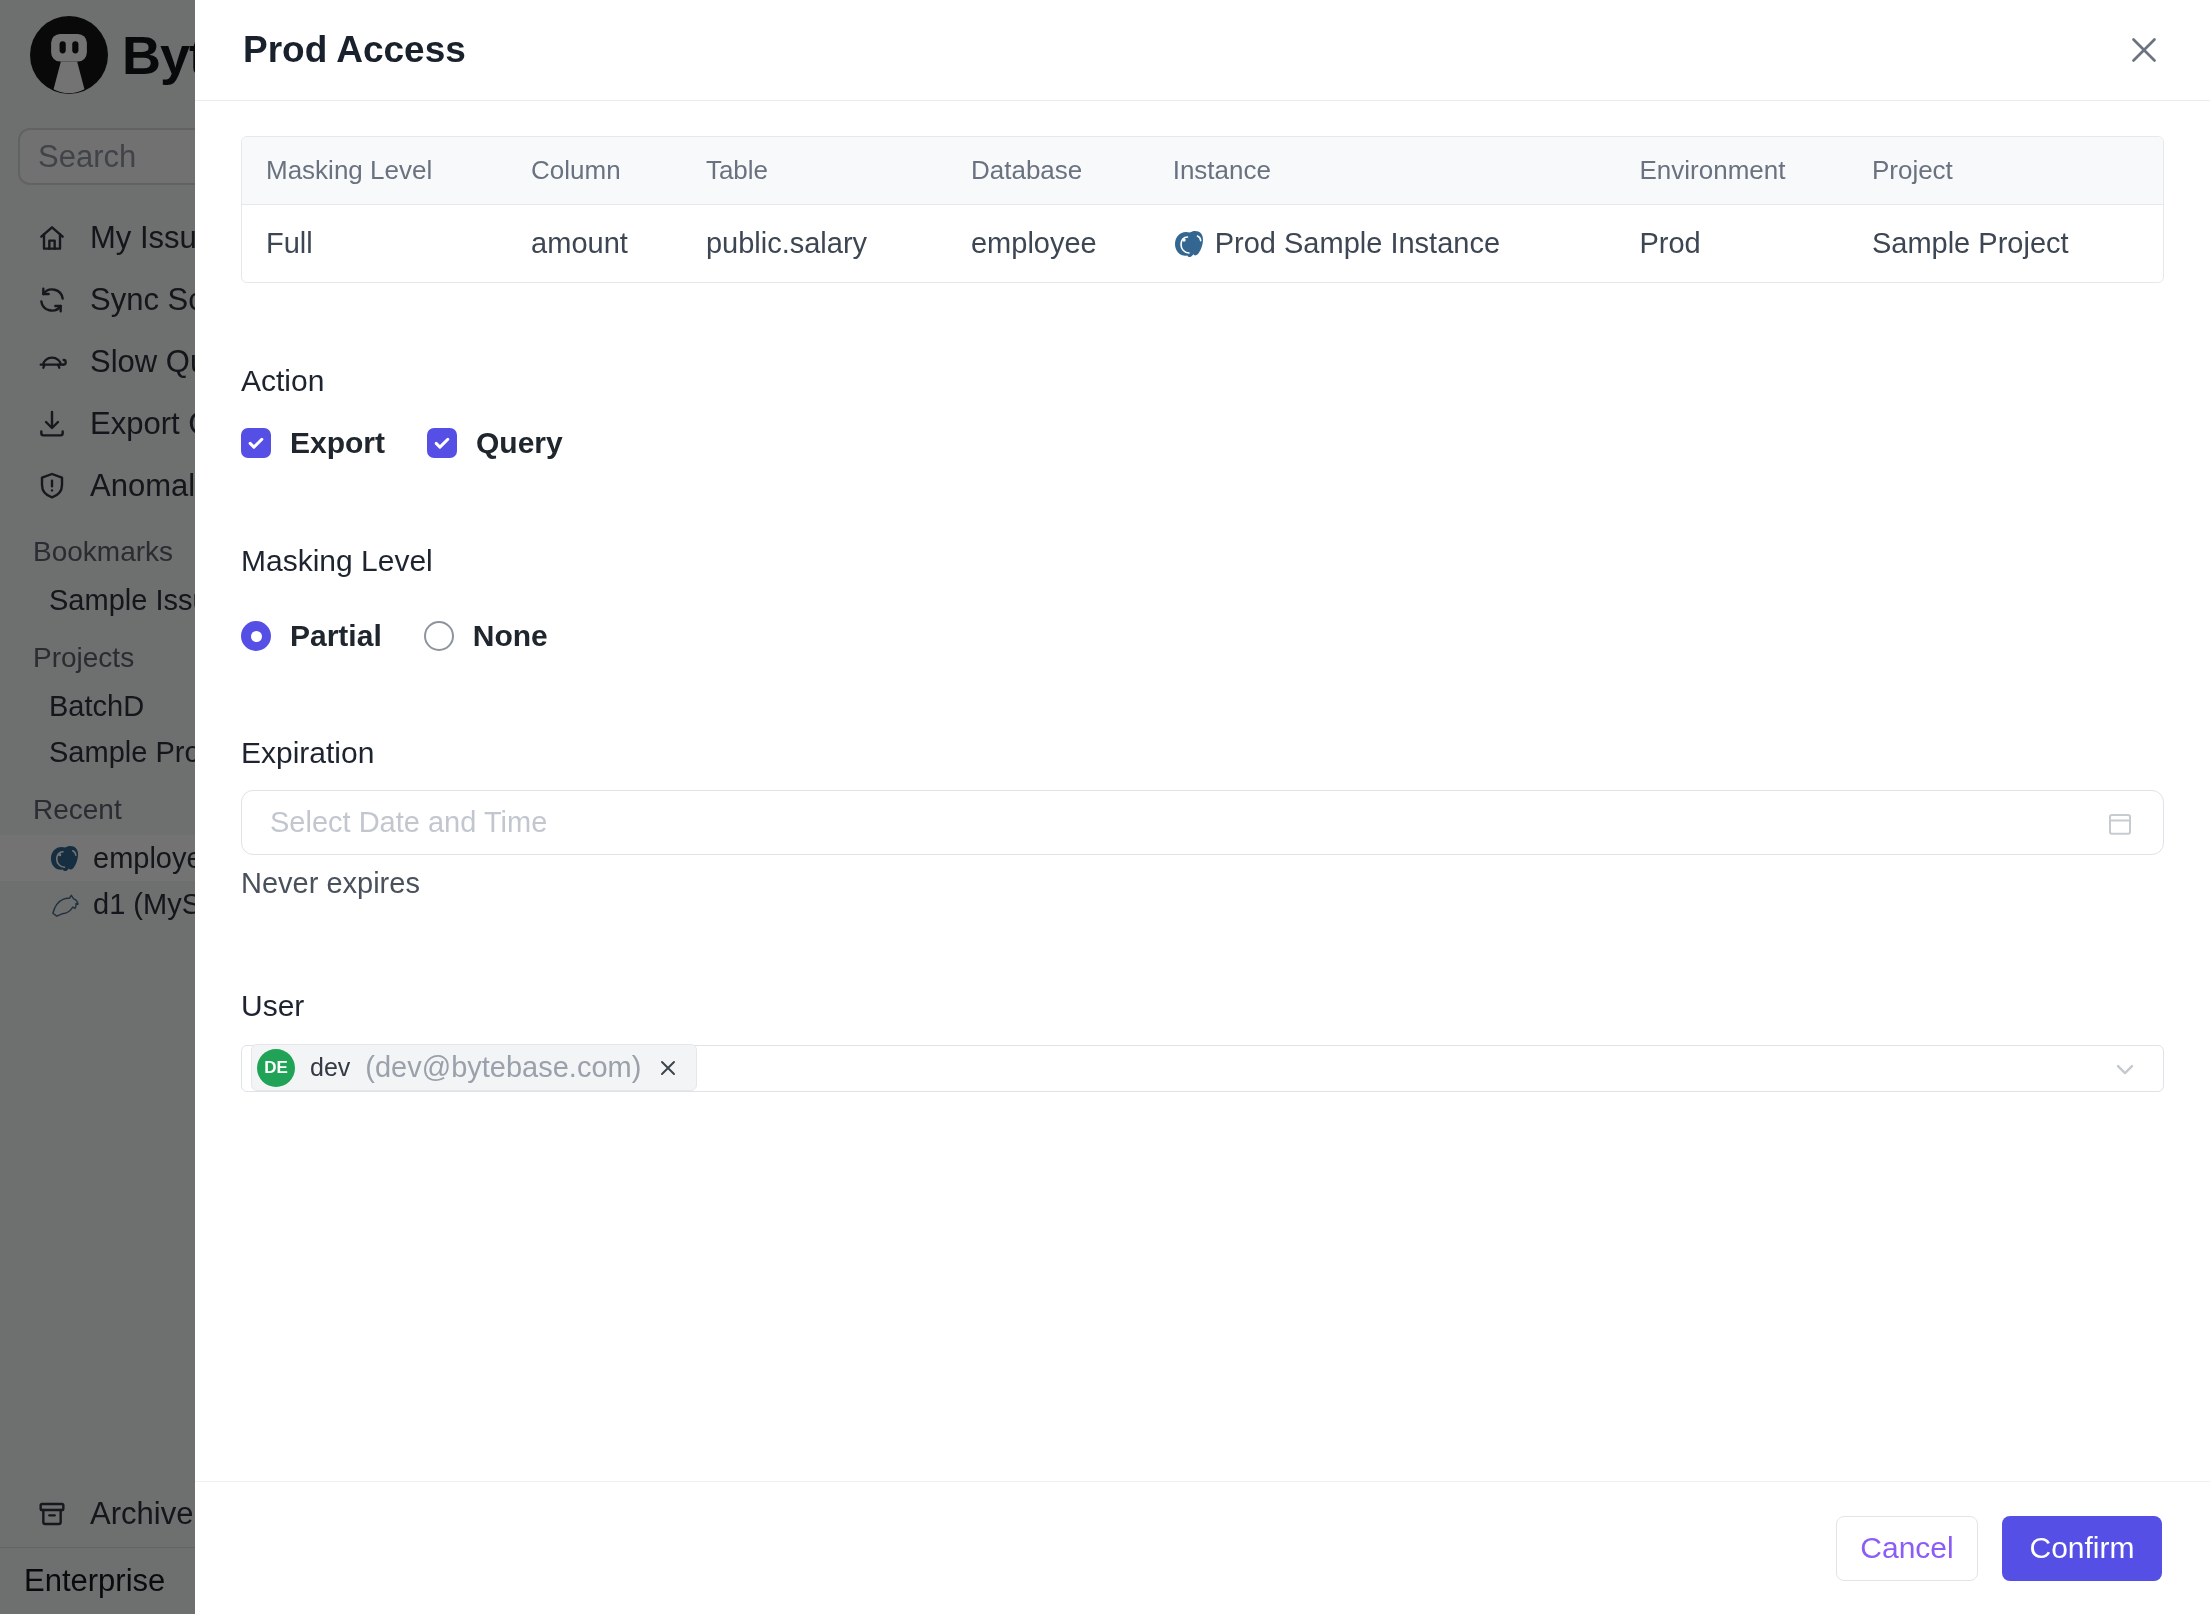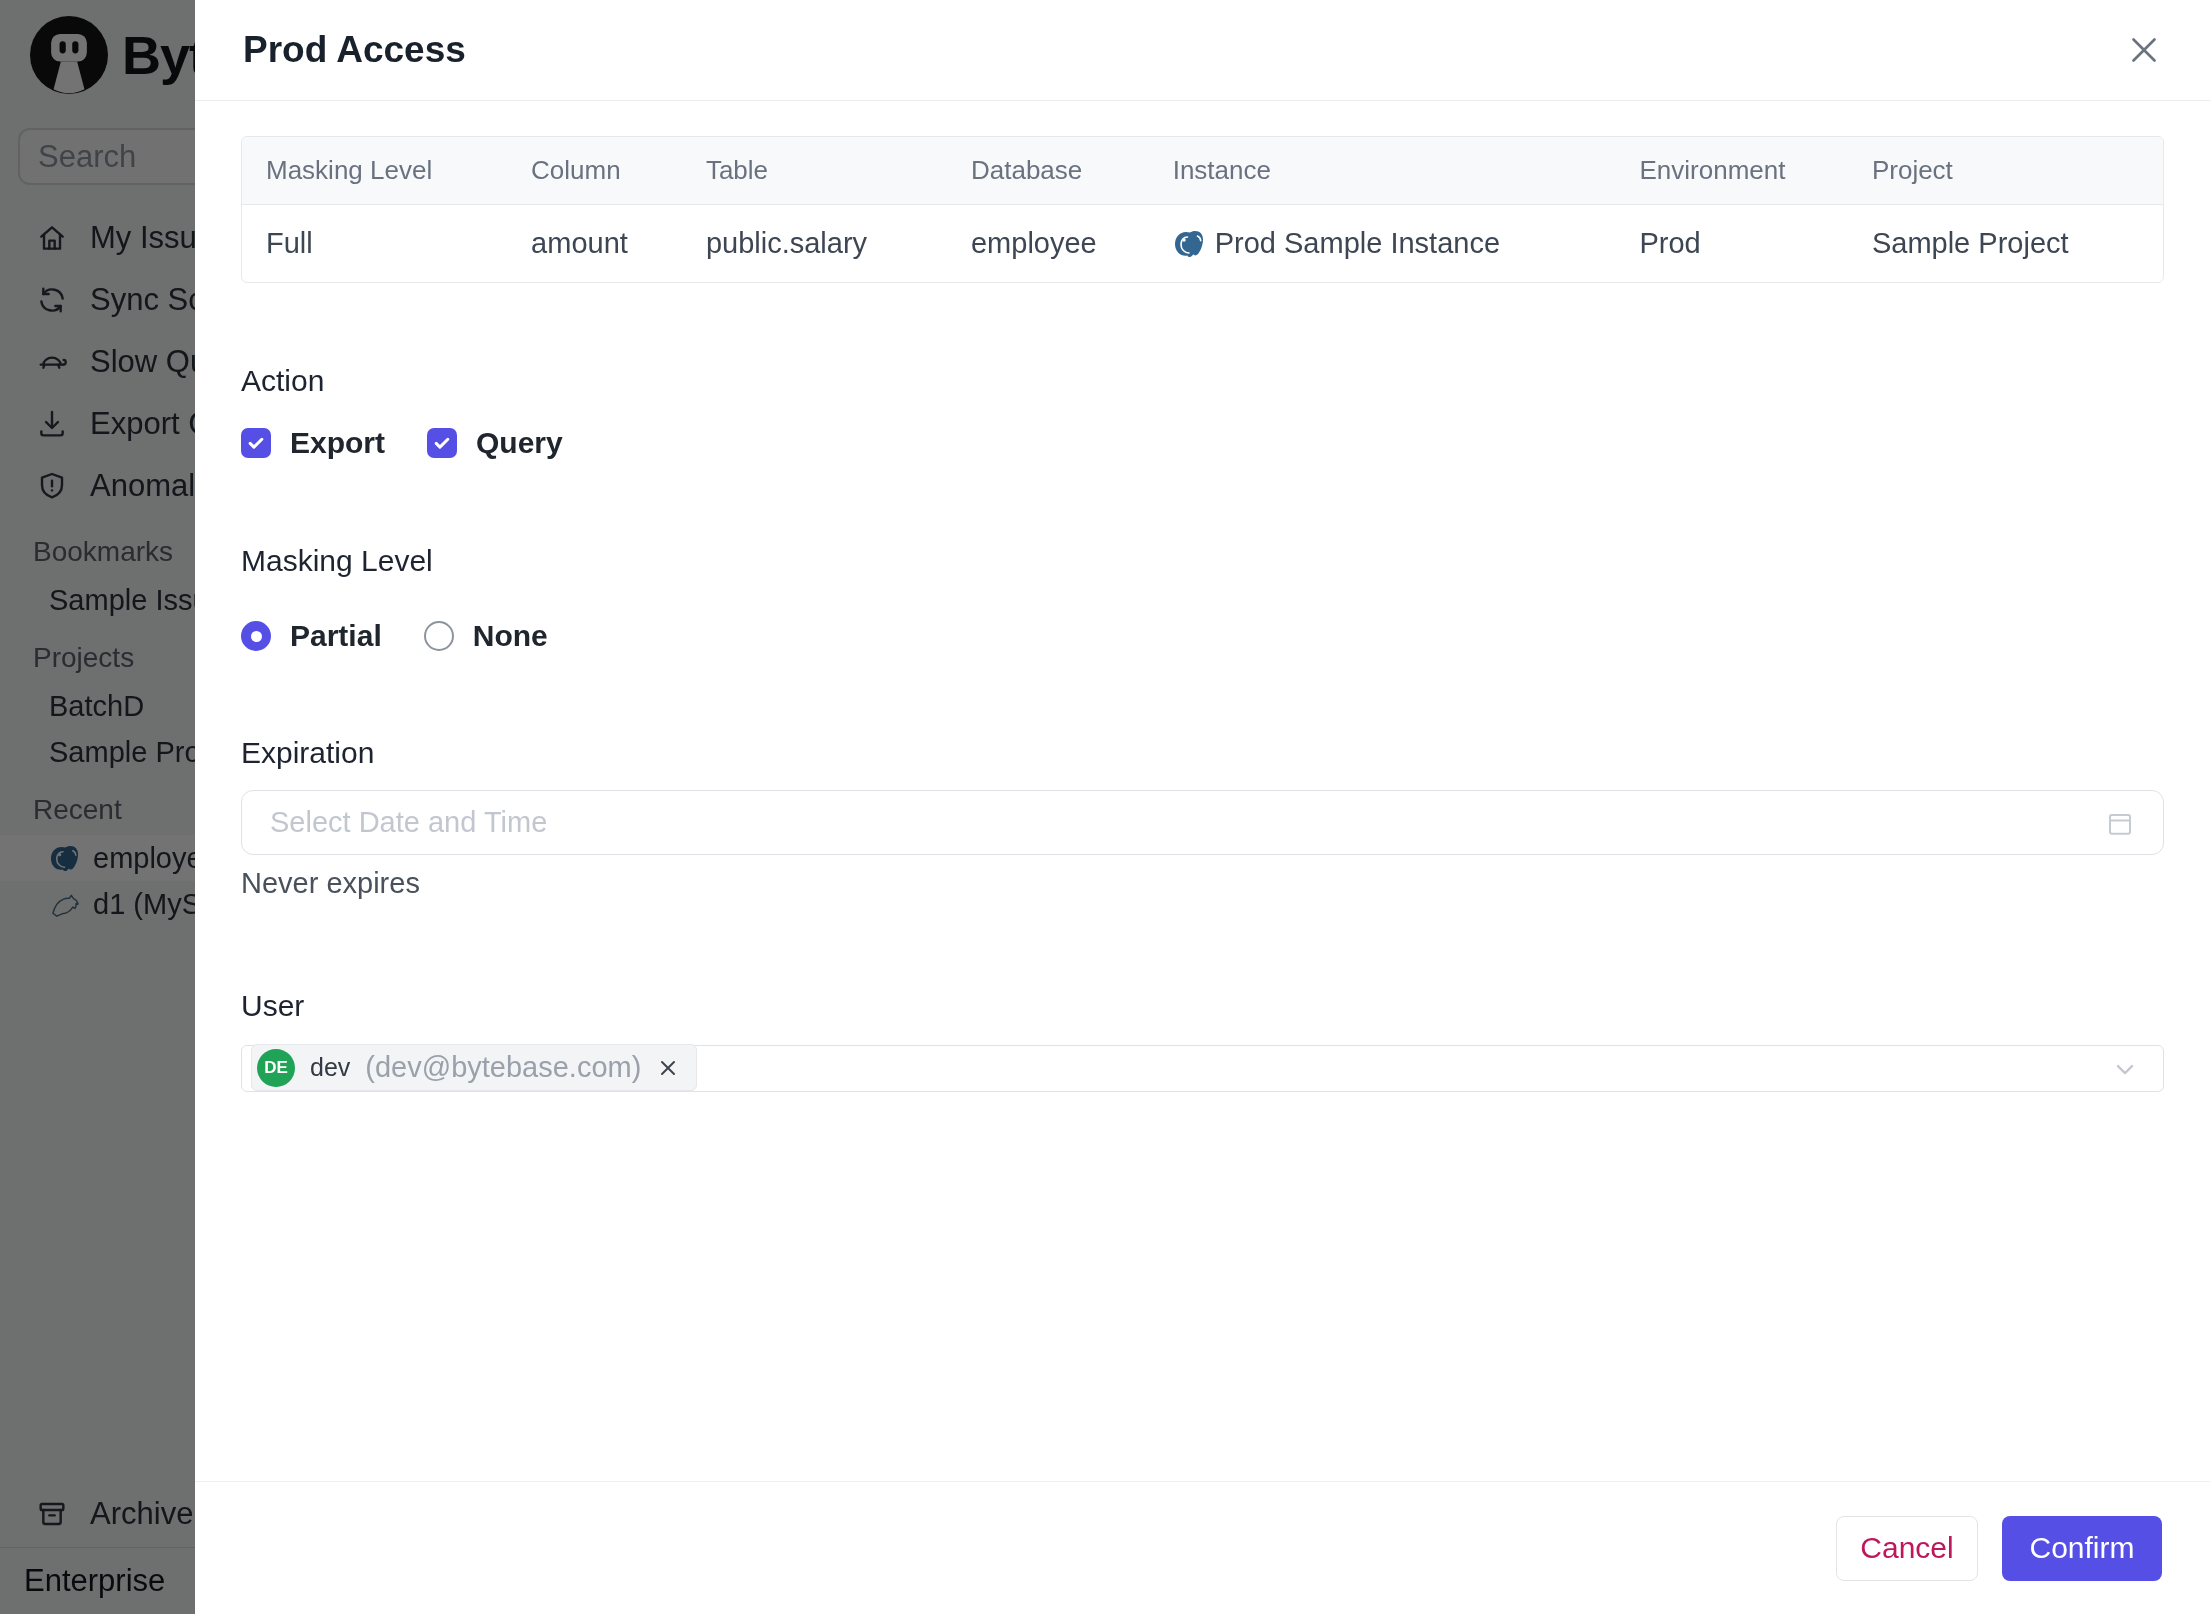--- a/index.html
+++ b/index.html
@@ -130,21 +130,21 @@
   .tag-x { width:24px; height:24px; display:flex; cursor:pointer; }
   .tag-x svg { width:24px; height:24px; color:#3f454e; }
   .select-chevron { position:absolute; right:24px; top:50%; margin-top:-14px; width:28px; height:28px; color:#c4c8cf; }
 
   .modal-footer {
     position:absolute; left:0; right:0; bottom:0; height:133px;
     border-top:1px solid #f0f0f2; background:#fff;
     display:flex; align-items:center; justify-content:flex-end; gap:24px; padding-right:48px;
   }
   .btn { height:65px; border-radius:8px; font-size:30px; display:flex; align-items:center; justify-content:center; cursor:pointer; font-family:inherit; }
-  .btn-cancel { width:142px; background:#fff; border:1px solid #e3e4e8; color:#be185d; }
+  .btn-cancel { width:142px; background:#fff; border:1px solid #e3e4e8; color:#8b5cf6; }
   .btn-confirm { width:160px; background:#554fe6; border:none; color:#ffffff; font-weight:500; }
 </style>
 </head>
 <body>
 
 <aside class="sidebar">
   <div class="sidebar-inner">
     <div class="logo-row">
       <svg class="logo-mark" viewBox="0 0 48 48">
         <circle cx="24" cy="24" r="24" fill="#141414"></circle>

